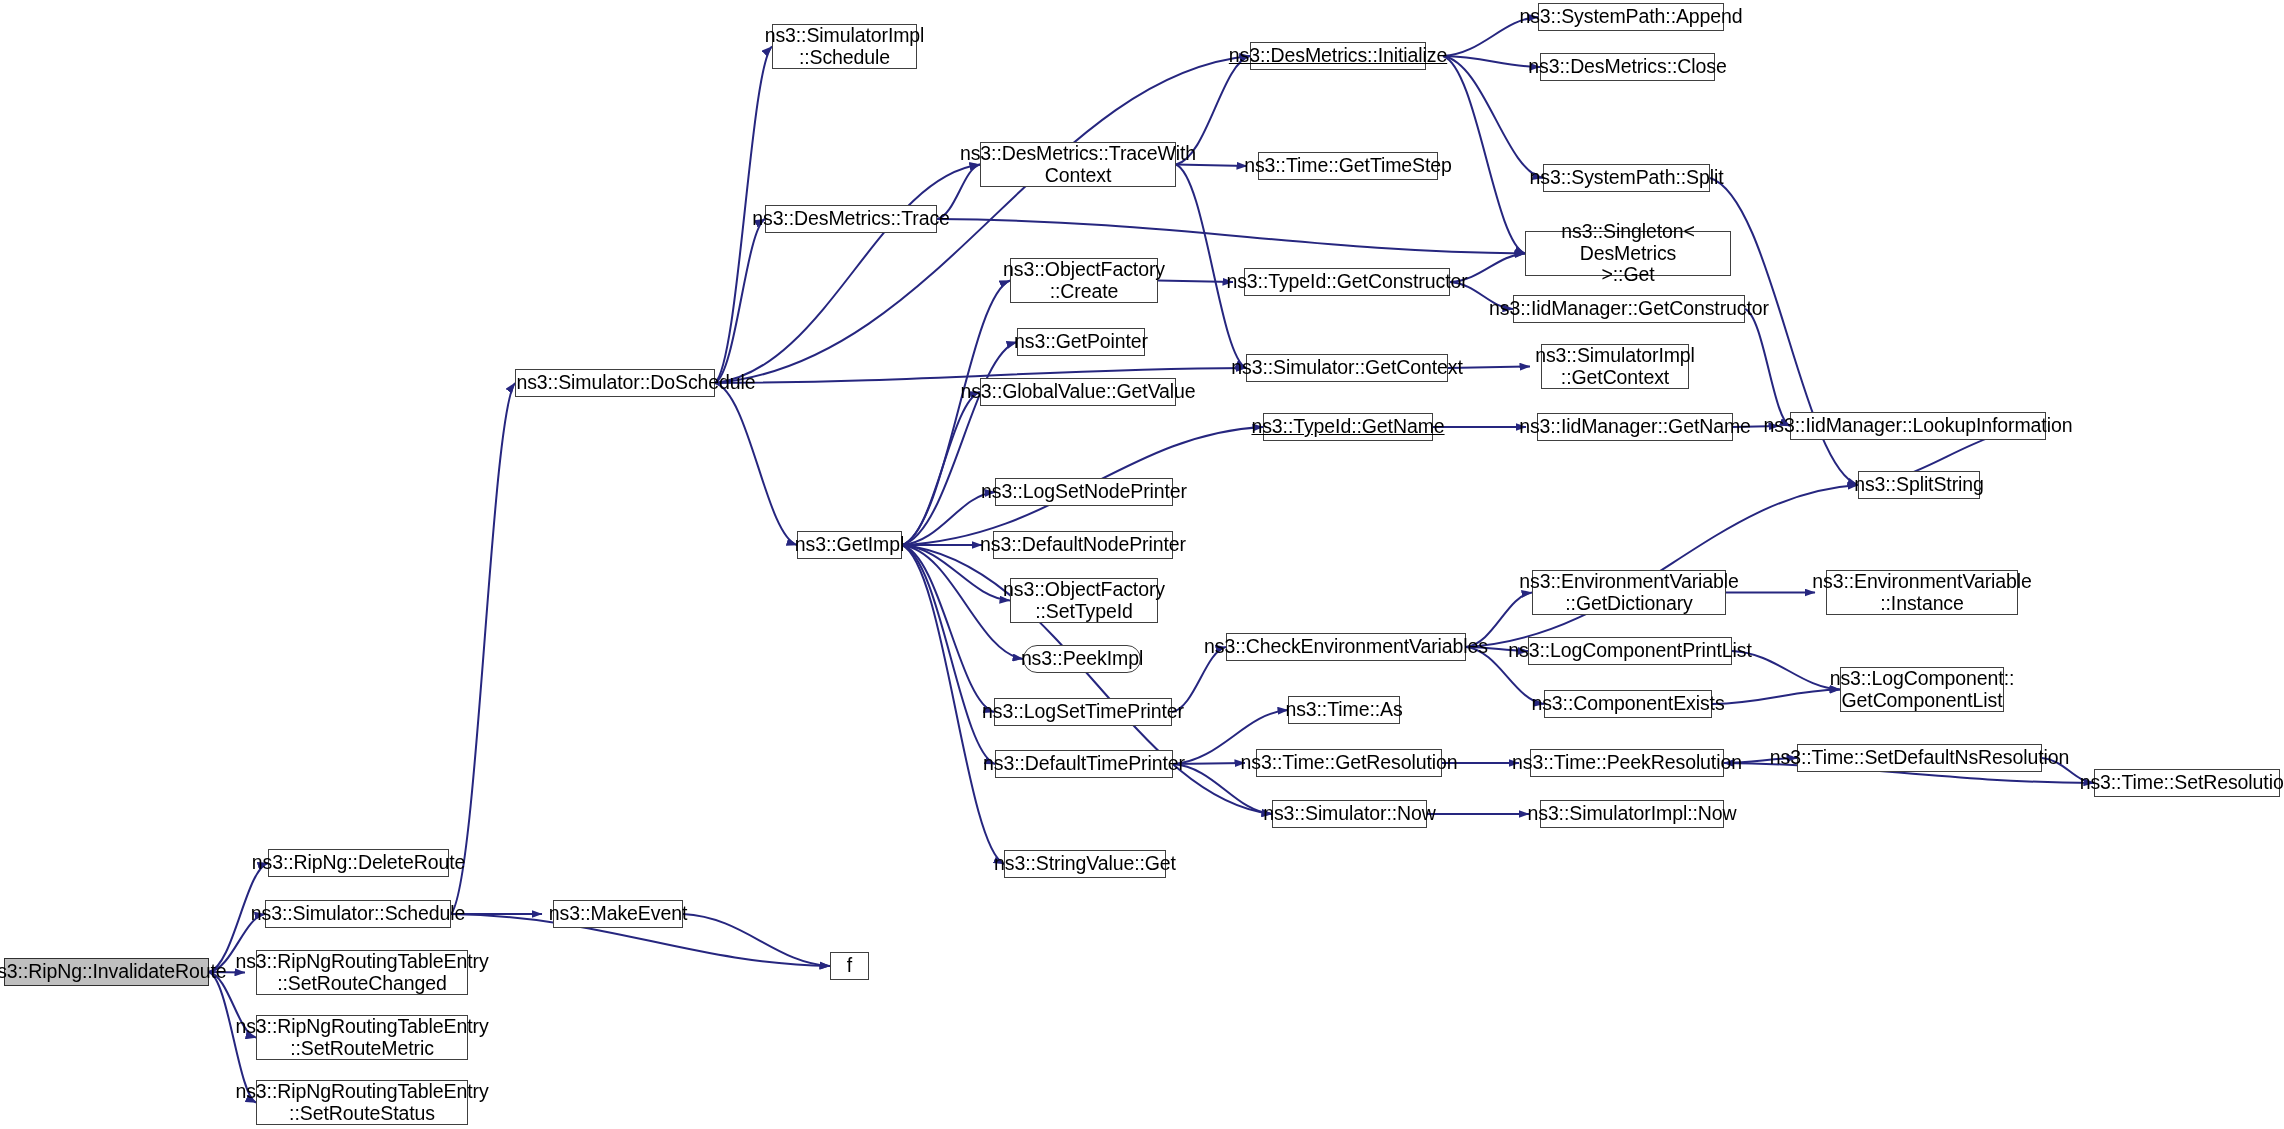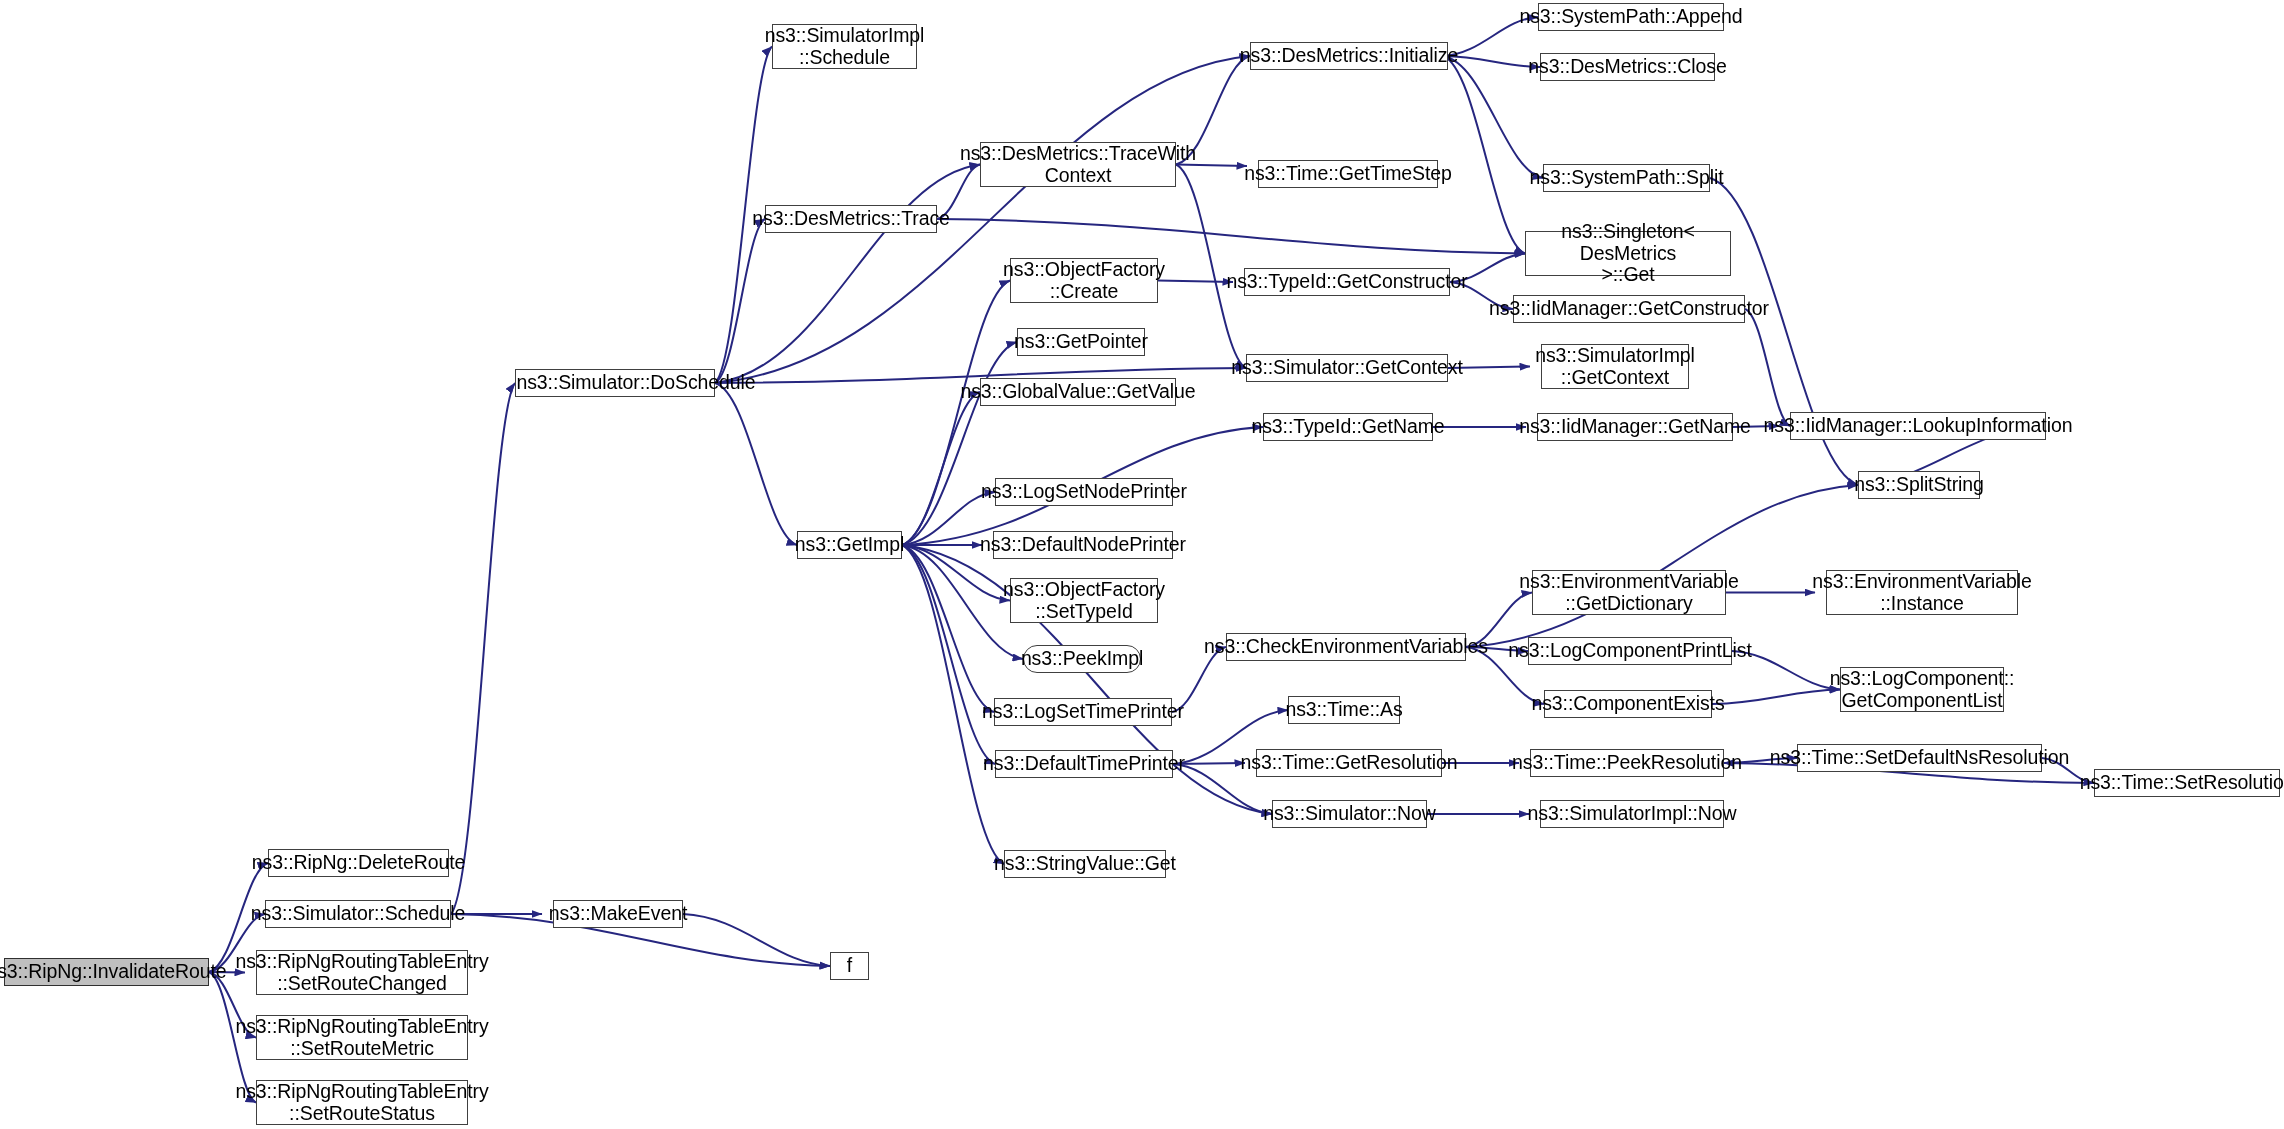--- a/index.html
+++ b/index.html
@@ -131,37 +131,37 @@
       <div class="node" style="left: 256px; top: 1080px; width: 212px; height: 45px;"><span class="node-label">ns3::RipNgRoutingTableEntry
 ::SetRouteStatus</span></div>
       <div class="node" style="left: 553px; top: 900px; width: 130px; height: 28px;"><span class="node-label">ns3::MakeEvent</span></div>
       <div class="node" style="left: 830px; top: 952px; width: 39px; height: 28px;"><span class="node-label">f</span></div>
       <div class="node" style="left: 515px; top: 369px; width: 200px; height: 28px; padding-left: 46px;"><span class="node-label">ns3::Simulator::DoSchedule</span></div>
       <div class="node" style="left: 772px; top: 24px; width: 145px; height: 45px;"><span class="node-label">ns3::SimulatorImpl
 ::Schedule</span></div>
       <div class="node" style="left: 765px; top: 205px; width: 172px; height: 28px;"><span class="node-label">ns3::DesMetrics::Trace</span></div>
       <div class="node" style="left: 980px; top: 142px; width: 196px; height: 45px;"><span class="node-label">ns3::DesMetrics::TraceWith
 Context</span></div>
-      <div class="node" style="left: 1250px; top: 42px; width: 198px; height: 28px;"><span class="node-label">ns3::DesMetrics::Initialize</span></div>
+      <div class="node" style="left: 1250px; top: 42px; width: 176px; height: 28px; text-decoration: underline;"><span class="node-label">ns3::DesMetrics::Initialize</span></div>
       <div class="node" style="left: 1538px; top: 3px; width: 186px; height: 28px;"><span class="node-label">ns3::SystemPath::Append</span></div>
       <div class="node" style="left: 1540px; top: 53px; width: 175px; height: 28px;"><span class="node-label">ns3::DesMetrics::Close</span></div>
-      <div class="node" style="left: 1258px; top: 160px; width: 180px; height: 28px;"><span class="node-label">ns3::Time::GetTimeStep</span></div>
+      <div class="node" style="left: 1258px; top: 152px; width: 180px; height: 28px;"><span class="node-label">ns3::Time::GetTimeStep</span></div>
       <div class="node" style="left: 1543px; top: 164px; width: 167px; height: 28px;"><span class="node-label">ns3::SystemPath::Split</span></div>
       <div class="node" style="left: 1010px; top: 258px; width: 148px; height: 45px;"><span class="node-label">ns3::ObjectFactory
 ::Create</span></div>
       <div class="node" style="left: 1017px; top: 328px; width: 128px; height: 28px;"><span class="node-label">ns3::GetPointer</span></div>
       <div class="node" style="left: 980px; top: 378px; width: 196px; height: 28px;"><span class="node-label">ns3::GlobalValue::GetValue</span></div>
       <div class="node" style="left: 1244px; top: 268px; width: 206px; height: 28px;"><span class="node-label">ns3::TypeId::GetConstructor</span></div>
       <div class="node" style="left: 1525px; top: 231px; width: 206px; height: 45px;"><span class="node-label">ns3::Singleton&lt; DesMetrics
 &gt;::Get</span></div>
       <div class="node" style="left: 1513px; top: 295px; width: 232px; height: 28px;"><span class="node-label">ns3::IidManager::GetConstructor</span></div>
       <div class="node" style="left: 1246px; top: 354px; width: 202px; height: 28px;"><span class="node-label">ns3::Simulator::GetContext</span></div>
       <div class="node" style="left: 1541px; top: 344px; width: 148px; height: 45px;"><span class="node-label">ns3::SimulatorImpl
 ::GetContext</span></div>
-      <div class="node" style="left: 1263px; top: 413px; width: 170px; height: 28px;"><span class="node-label">ns3::TypeId::GetName</span></div>
+      <div class="node" style="left: 1263px; top: 413px; width: 170px; height: 28px; text-decoration: underline;"><span class="node-label">ns3::TypeId::GetName</span></div>
       <div class="node" style="left: 1537px; top: 413px; width: 196px; height: 28px;"><span class="node-label">ns3::IidManager::GetName</span></div>
       <div class="node" style="left: 1790px; top: 412px; width: 256px; height: 28px;"><span class="node-label">ns3::IidManager::LookupInformation</span></div>
       <div class="node" style="left: 1858px; top: 471px; width: 122px; height: 28px;"><span class="node-label">ns3::SplitString</span></div>
       <div class="node" style="left: 797px; top: 531px; width: 105px; height: 28px;"><span class="node-label">ns3::GetImpl</span></div>
       <div class="node" style="left: 995px; top: 478px; width: 178px; height: 28px;"><span class="node-label">ns3::LogSetNodePrinter</span></div>
       <div class="node" style="left: 993px; top: 531px; width: 180px; height: 28px;"><span class="node-label">ns3::DefaultNodePrinter</span></div>
       <div class="node" style="left: 1010px; top: 578px; width: 148px; height: 45px;"><span class="node-label">ns3::ObjectFactory
 ::SetTypeId</span></div>
       <div class="node" style="left: 1023px; top: 645px; width: 118px; height: 28px; border-radius: 14px;"><span class="node-label">ns3::PeekImpl</span></div>
       <div class="node" style="left: 994px; top: 698px; width: 178px; height: 28px;"><span class="node-label">ns3::LogSetTimePrinter</span></div>

